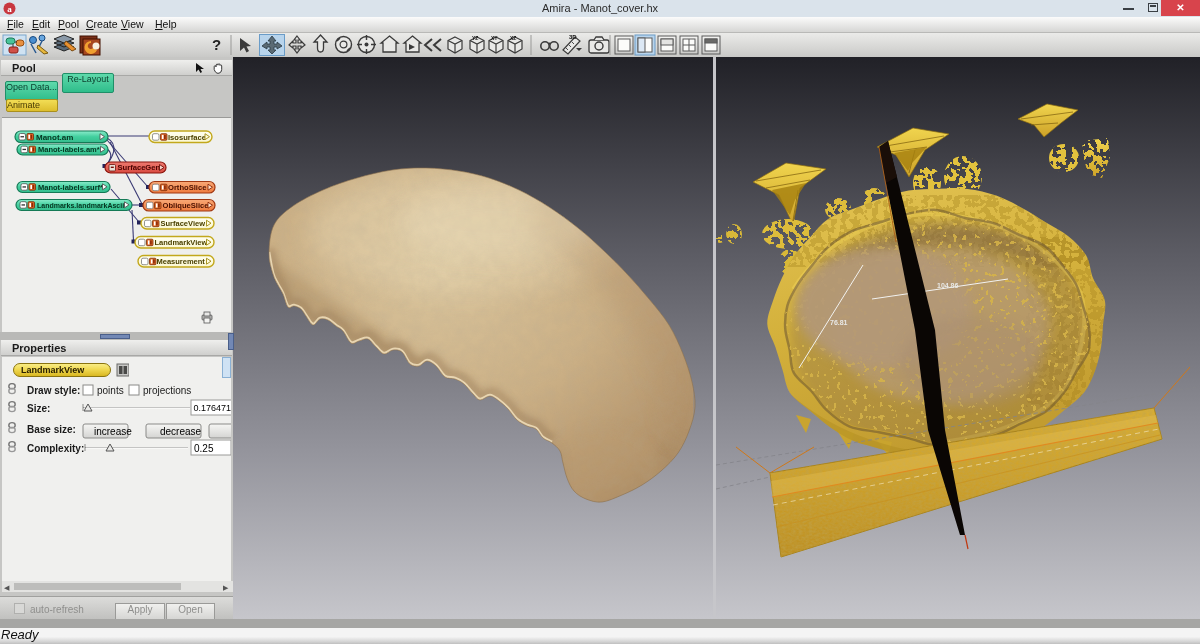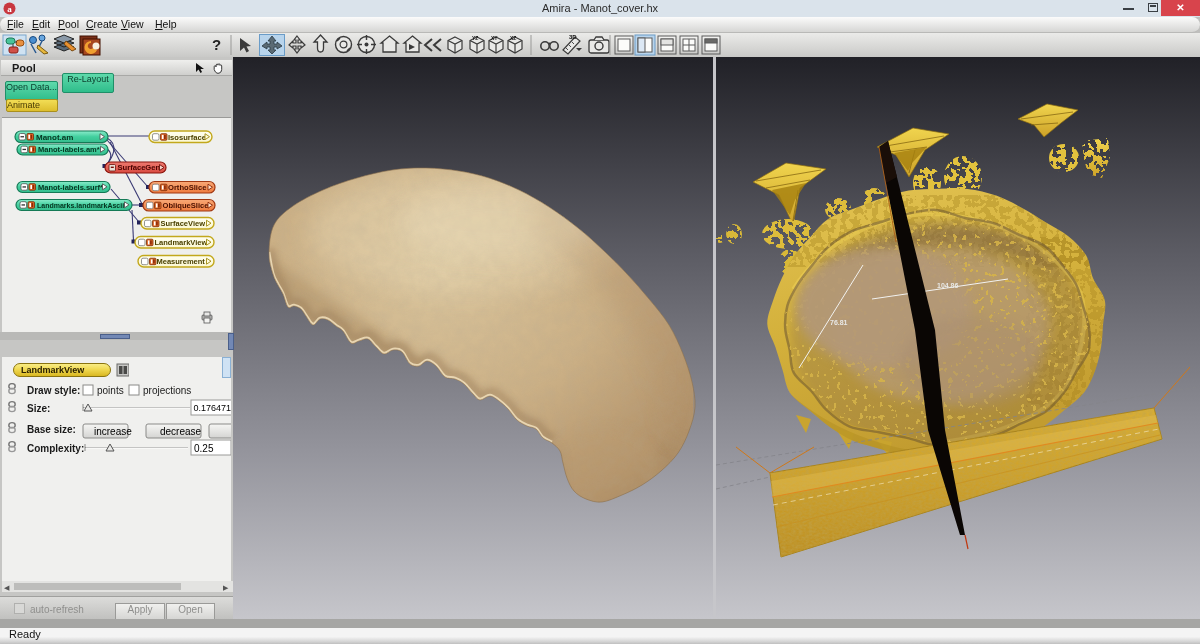--- a/index.html
+++ b/index.html
@@ -7,21 +7,21 @@
 body { font-family:"Liberation Sans", sans-serif; background:#bfbfbd; position:relative; }
 .abs { position:absolute; }
 
 #titlebar { left:0; top:0; width:1200px; height:17px; background:#dae3eb; }
 #title-text { left:0; right:0; top:2px; text-align:center; font-size:11px; color:#2b2b2b; }
 #btn-close { right:0px; top:0px; width:39px; height:16px; background:#d8444c; color:#fff; text-align:center; font-size:10px; line-height:15px; font-weight:bold; }
 #btn-min { right:66px; top:8px; width:11px; height:2px; background:#3a3f44; }
 #btn-max { right:42px; top:3px; width:10px; height:9px; border:1px solid #3a3f44; background:#dae3eb; }
 #btn-max:before { content:""; position:absolute; left:1px; top:1px; width:6px; height:2px; background:#3a3f44; }
 
-#menubar { left:0; top:17px; width:1200px; height:16px; background:linear-gradient(#fbfbfb,#d6d6d4); border-bottom:1px solid #b9b9b7; font-size:10.5px; color:#111;border-radius:8px; }
+#menubar { left:0; top:17px; width:1200px; height:16px; background:linear-gradient(#fbfbfb,#d6d6d4); border-bottom:1px solid #b9b9b7; font-size:10.5px; color:#111; }
 #menubar span { position:absolute; top:1px; }
 #menubar u { text-decoration:underline; }
 
 #toolbar { left:0; top:33px; width:1200px; height:24px; background:linear-gradient(#ebebe9,#c9c9c7); }
 
 #leftpanel { left:0; top:57px; width:233px; height:565px; background:#c6c6c4; }
 .phead { position:absolute; left:1px; width:231px; height:16px; background:linear-gradient(#efefed,#cfcfcd); border-bottom:1px solid #a8a8a6; font-size:11px; font-weight:bold; color:#1a1a1a; padding-left:11px; line-height:16px; }
 .tealbtn { position:absolute; height:20px; white-space:nowrap; overflow:hidden; background:linear-gradient(#5fd9ab,#2fbd8b); border:1px solid #1f8f68; border-radius:2px; font-size:9px; color:#0b3d2c; text-align:center; line-height:11px; }
 .yellbtn { position:absolute; height:13px; white-space:nowrap; overflow:hidden; background:linear-gradient(#f2dd55,#ddbe2e); border:1px solid #a98f1d; border-radius:2px; font-size:9px; color:#4a3c04; line-height:11px; }
 #nodecanvas { left:2px; top:60px; width:229px; height:215px; background:#efefed; border-top:1px solid #9a9a98; }
@@ -30,21 +30,21 @@
 #propcontent { left:2px; top:300px; width:229px; height:224px; background:#f0f0ee; font-size:11px; color:#1a1a1a; }
 #hscroll { left:2px; top:524px; width:231px; height:11px; background:#e3e3e1; }
 #hthumb { left:14px; top:526px; width:167px; height:7px; background:#bdbdbb; }
 #bottombar { left:0px; top:539px; width:233px; height:26px; background:linear-gradient(#dcdcda,#bdbdbb); border-top:1px solid #a0a09e; }
 .gbtn { position:absolute; top:6px; height:19px; background:linear-gradient(#f0f0ee,#d2d2d0); border:1px solid #9a9a98; font-size:10px; color:#8f8f8d; text-align:center; line-height:12px; }
 
 #vpwrap { left:233px; top:57px; width:967px; height:562px; background:#303038; }
 #vpdivider { left:713px; top:57px; width:3px; height:562px; background:#c6c6ca; }
 
 #statband { left:0; top:619px; width:1200px; height:9px; background:#a6a6a4; }
-#statusbar { left:0; top:628px; width:1200px; height:16px; background:linear-gradient(#f4f4f4 55%,#d4d4d4 85%,#bfbfbf); font-size:11px; color:#111; padding-left:9px; line-height:13px; }
+#statusbar { left:0; top:628px; width:1200px; height:16px; background:linear-gradient(#f4f4f4 55%,#d4d4d4 85%,#bfbfbf); font-size:13px; color:#111; padding-left:1px; line-height:13px;font-style:italic; }
 </style>
 </head>
 <body>
 <div class="abs" id="titlebar">
   <div class="abs" id="title-text">Amira - Manot_cover.hx</div>
   <svg class="abs" style="left:3px;top:2px" width="13" height="13" viewBox="0 0 13 13">
       <circle cx="6.5" cy="6.5" r="6" fill="#c8373f"></circle>
       <text x="6.5" y="9.5" font-size="9" font-weight="bold" fill="#fff" text-anchor="middle" font-family="Liberation Serif">a</text>
     </svg>
   <div class="abs" id="btn-min"></div>
@@ -304,20 +304,21 @@
 
   <g transform="translate(199,193)">
           <rect x="1" y="4" width="10" height="5" rx="1" fill="#b8b8b6" stroke="#555" stroke-width="0.8"></rect>
           <rect x="3" y="1" width="6" height="4" fill="#e8e8e6" stroke="#555" stroke-width="0.8"></rect>
           <rect x="3" y="7" width="6" height="5" fill="#f4f4f2" stroke="#555" stroke-width="0.8"></rect>
         </g>
   </svg>
   </div>
   <div class="abs" id="splitter" style="left:0"></div>
   <div class="abs" id="splitthumb"></div>
+  <div class="phead" style="top:283px">Properties</div>
   <div class="abs" id="propcontent">
     <svg class="abs" style="left:11px;top:6px" width="116" height="14" viewBox="0 0 116 14">
       <defs>
           <linearGradient id="lmv" x1="0" y1="0" x2="0" y2="1">
             <stop offset="0" stop-color="#faee8a"></stop>
             <stop offset="0.45" stop-color="#f0d952"></stop>
             <stop offset="1" stop-color="#d8b51e"></stop>
           </linearGradient>
         </defs>
       <rect x="0.5" y="0.5" width="97" height="13" rx="6.5" fill="url(#lmv)" stroke="#8a7410" stroke-width="1"></rect>

